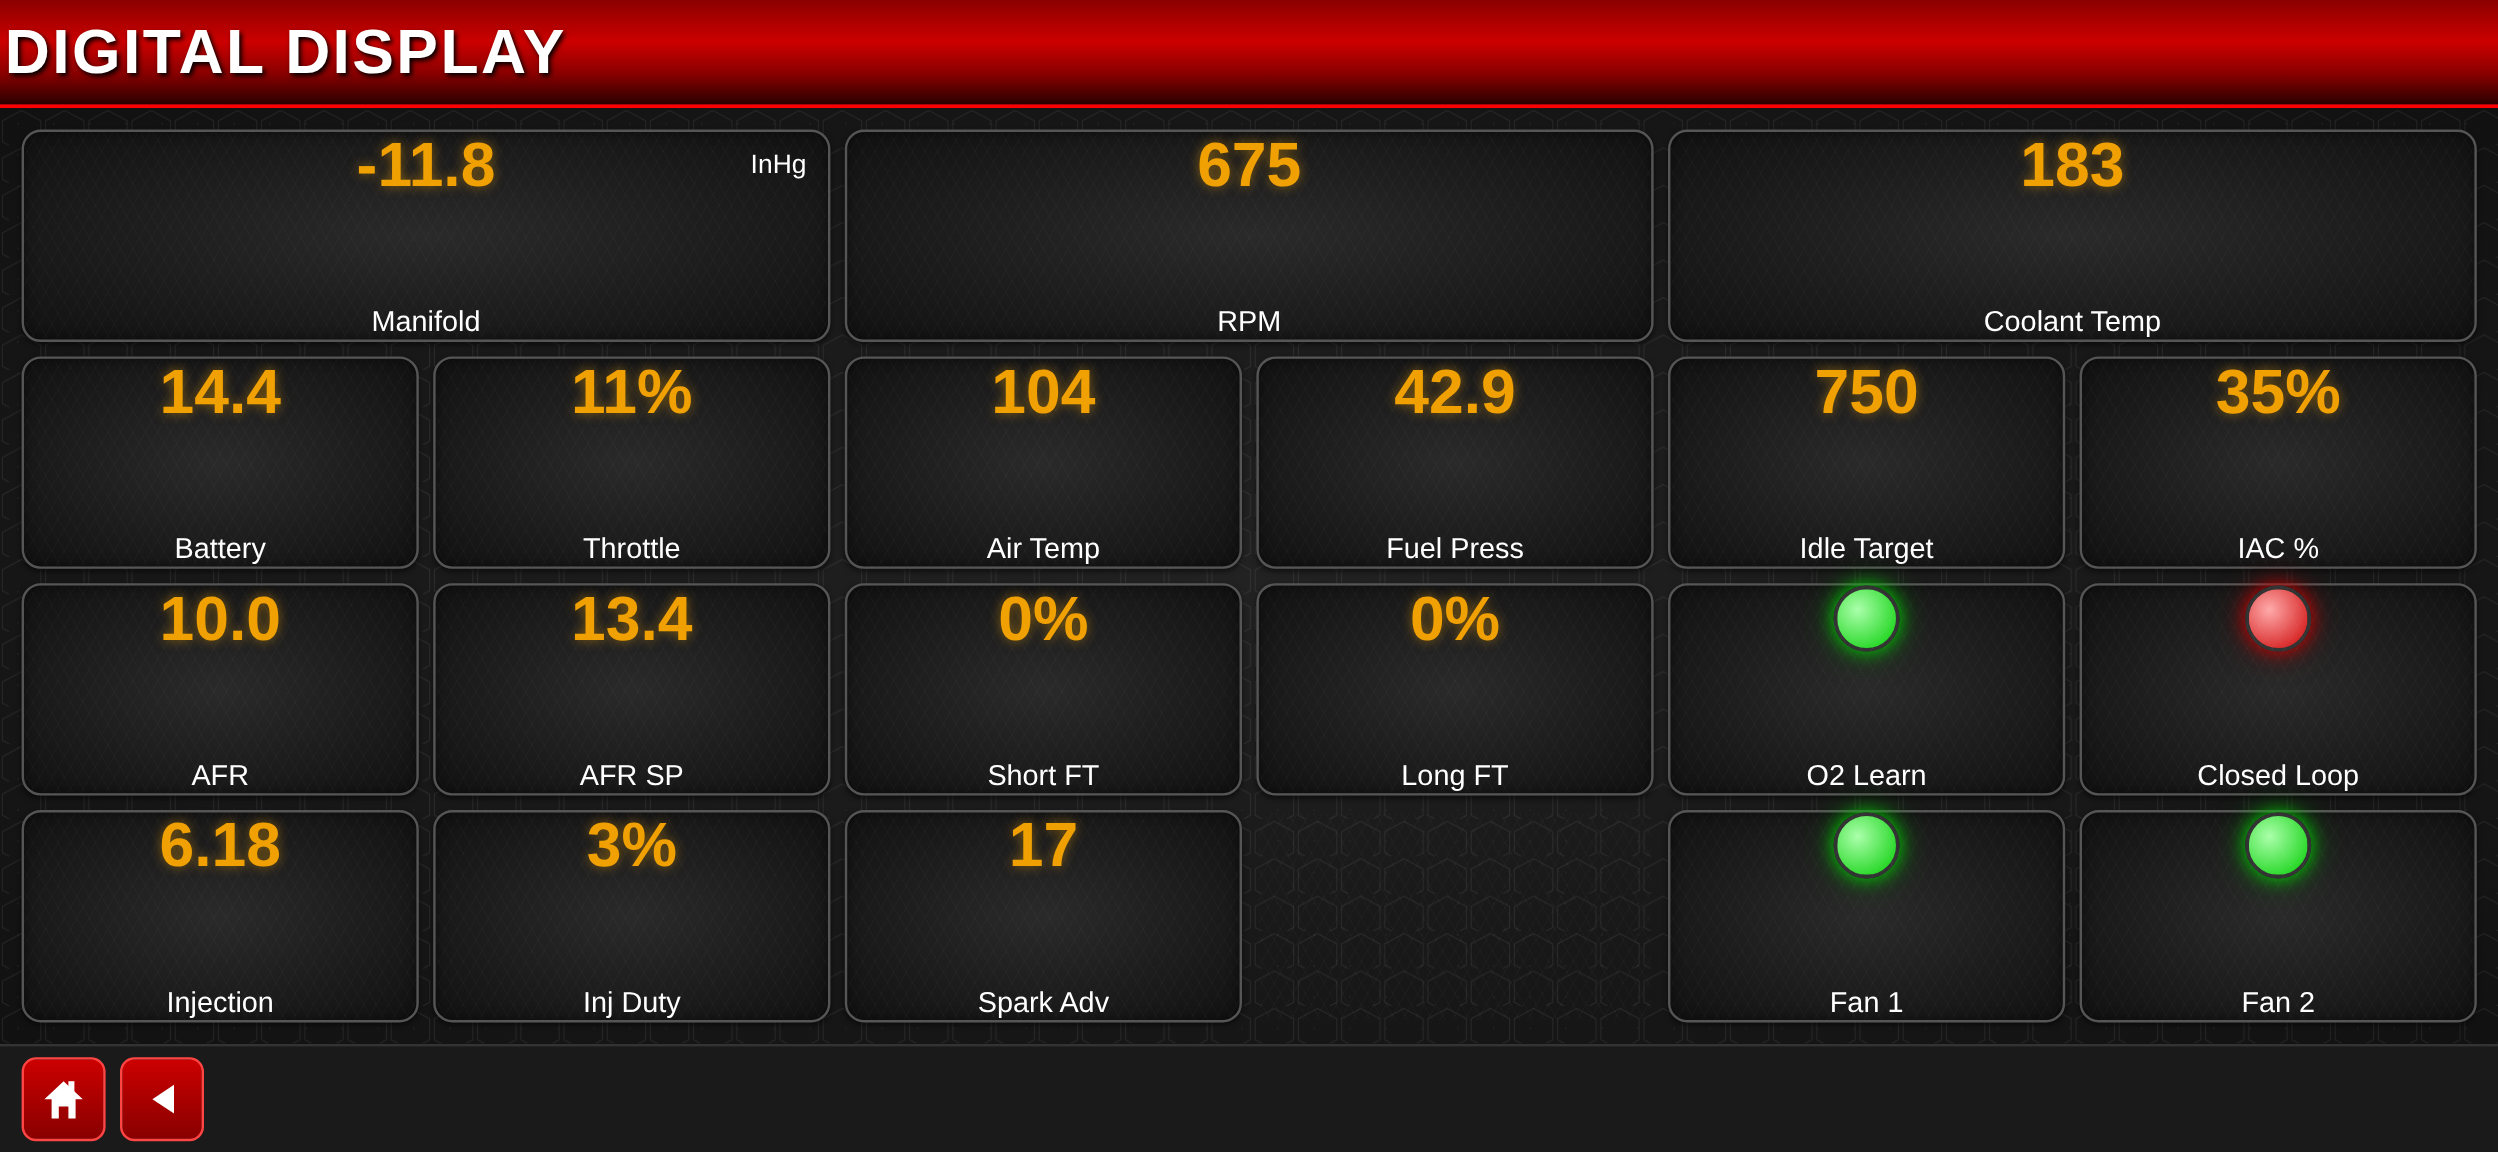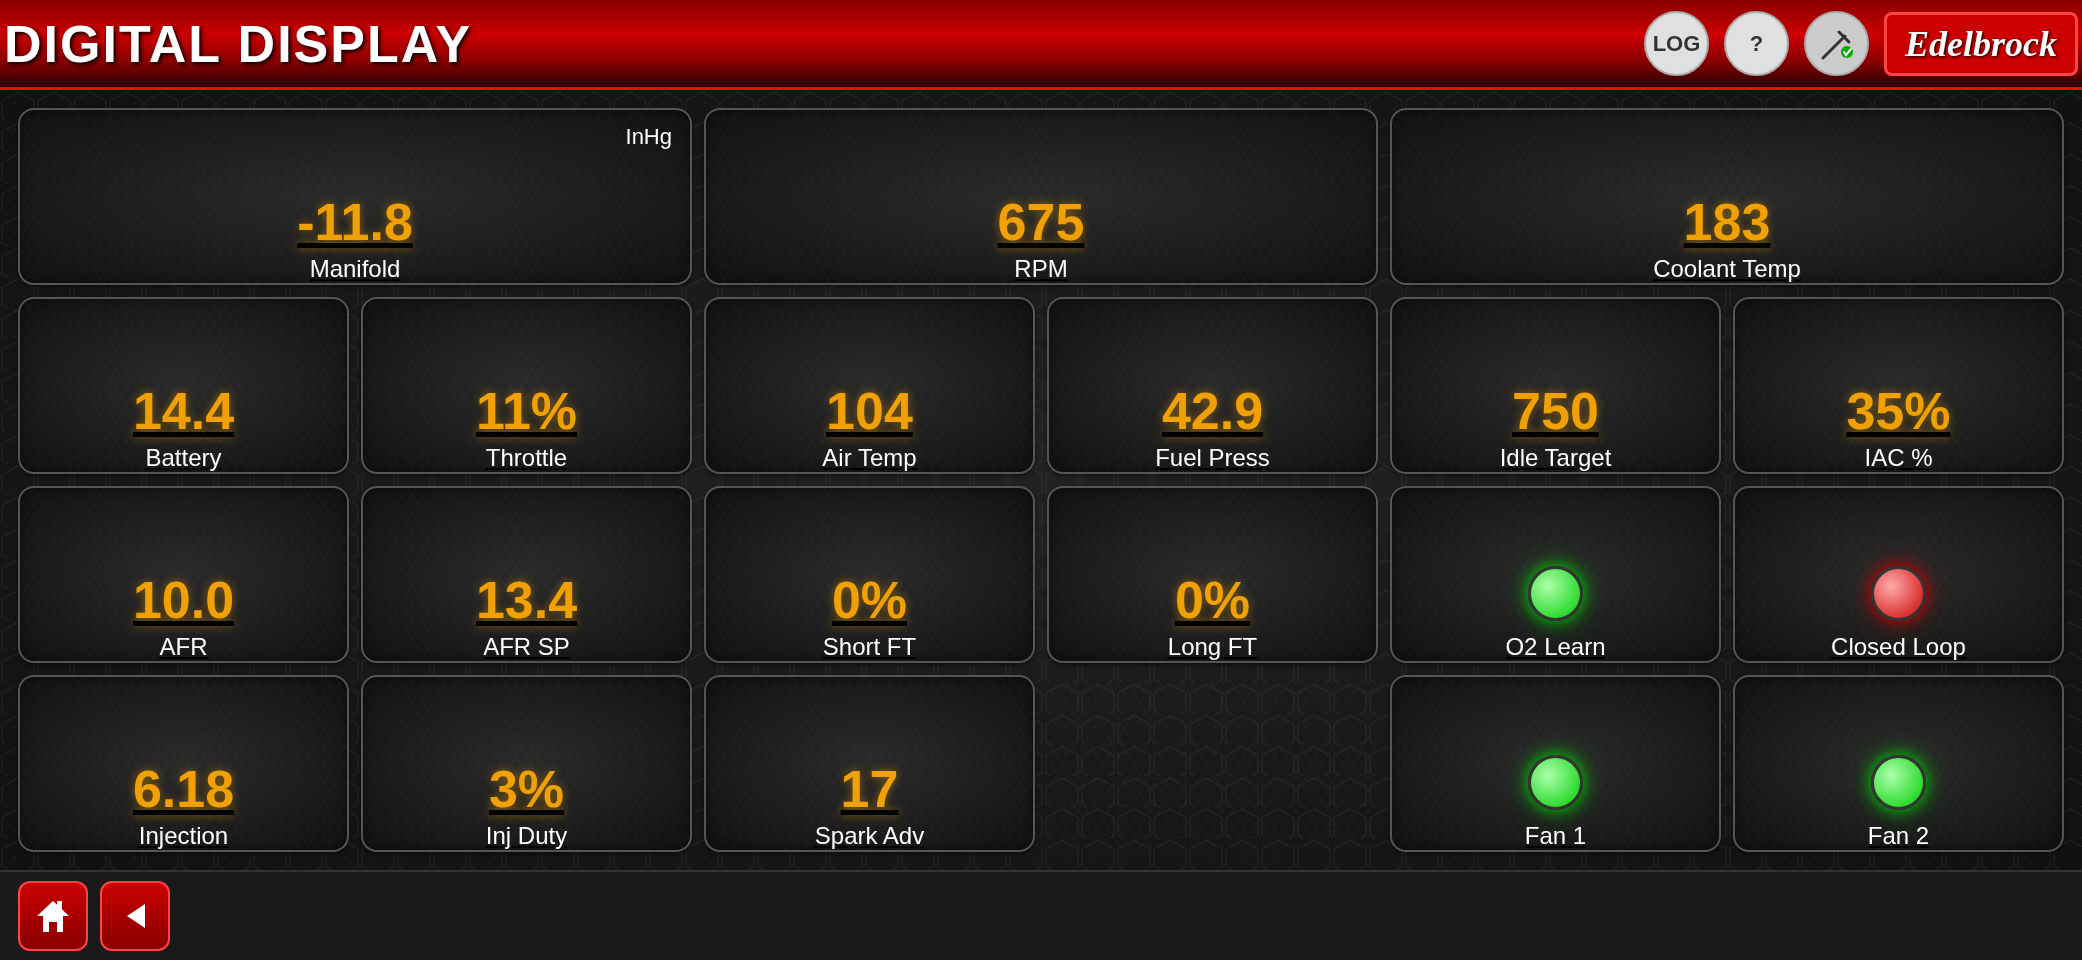--- a/index.html
+++ b/index.html
@@ -104,24 +104,23 @@
       z-index: 1;
     }
 
     .cell {
       background: radial-gradient(ellipse at center, #2a2a2a 0%, #111 100%);
       border: 2px solid #555;
       border-radius: 16px;
       display: flex;
       flex-direction: column;
       align-items: center;
-      justify-content: flex-end;
+      justify-content: space-between;
       position: relative;
       box-shadow: inset 0 0 10px rgba(0,0,0,0.5), 0 2px 4px rgba(0,0,0,0.5);
-      text-decoration: underline;
     }
 
     
     .cell::before {
       content: '';
       position: absolute;
       inset: 0;
       border-radius: 14px;
       background-image: 
         repeating-linear-gradient(
@@ -224,33 +223,20 @@
     .row1 { grid-row: 1; }
     .row2 { grid-row: 2; }
     .row3 { grid-row: 3; }
     .row4 { grid-row: 4; }
   </style>
 </head>
 <body>
 
 <div class="header">
   <span class="header-title">DIGITAL DISPLAY</span>
-  <div class="header-icons">
-    <div class="header-icon-btn">LOG</div>
-    <div class="header-icon-btn">?</div>
-    <div class="header-icon-btn" style="background:#ccc;">
-
-      <svg width="40" height="40" viewBox="0 0 40 40">
-        <path d="M8 32 L28 12 M22 8 L32 18 M10 30 L6 34" stroke="#333" stroke-width="3" fill="none" stroke-linecap="round"></path>
-        <circle cx="30" cy="28" r="6" fill="#00aa00"></circle>
-        <polyline points="27,28 29,31 34,25" stroke="white" stroke-width="2" fill="none" stroke-linecap="round"></polyline>
-      </svg>
-    </div>
-    <div class="edelbrock-logo">Edelbrock</div>
-  </div>
 </div>
 
 <div class="main">
 
   <div class="hex-bg">
     <svg width="100%" height="100%" xmlns="http://www.w3.org/2000/svg" style="opacity:0.15">
       <defs>
         <pattern id="hex" x="0" y="0" width="36" height="31.18" patternUnits="userSpaceOnUse">
           <polygon points="18,2 34,10.59 34,28.18 18,36.77 2,28.18 2,10.59" fill="none" stroke="#888" stroke-width="1"></polygon>
         </pattern>

